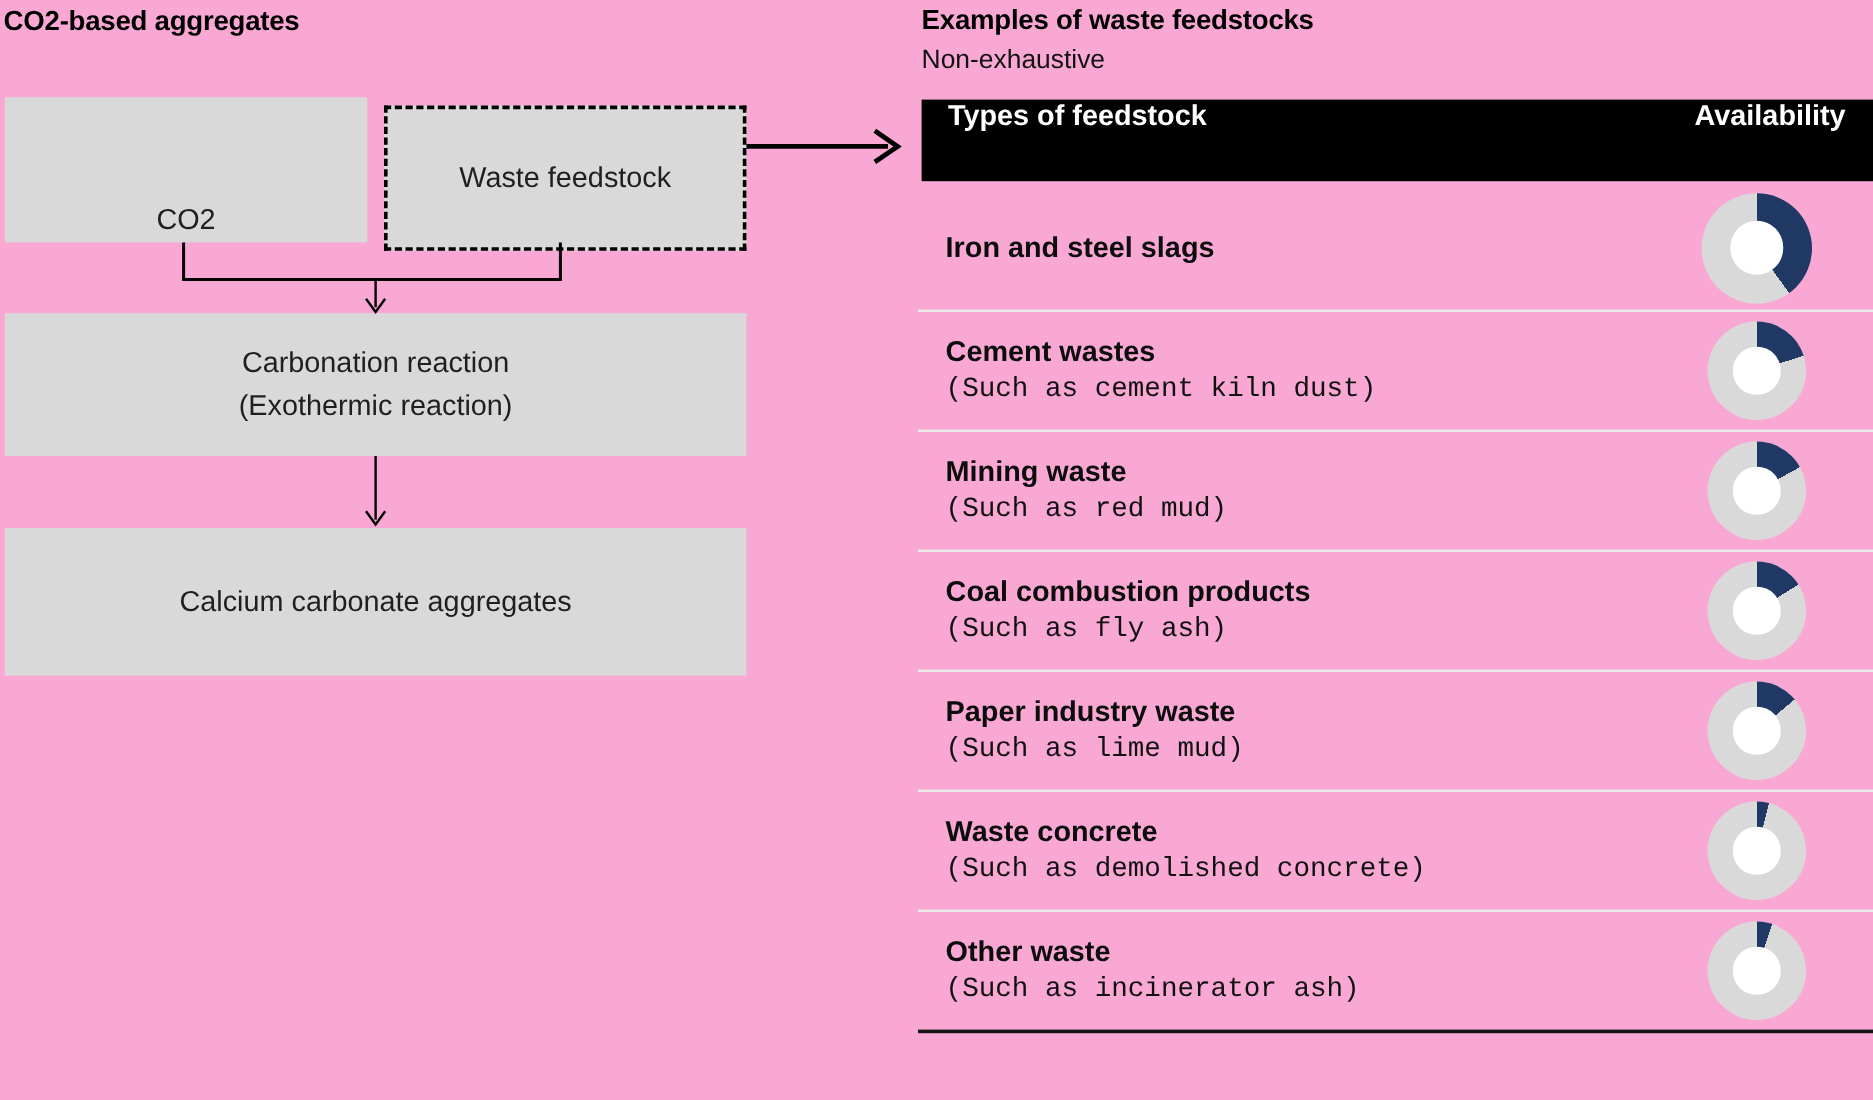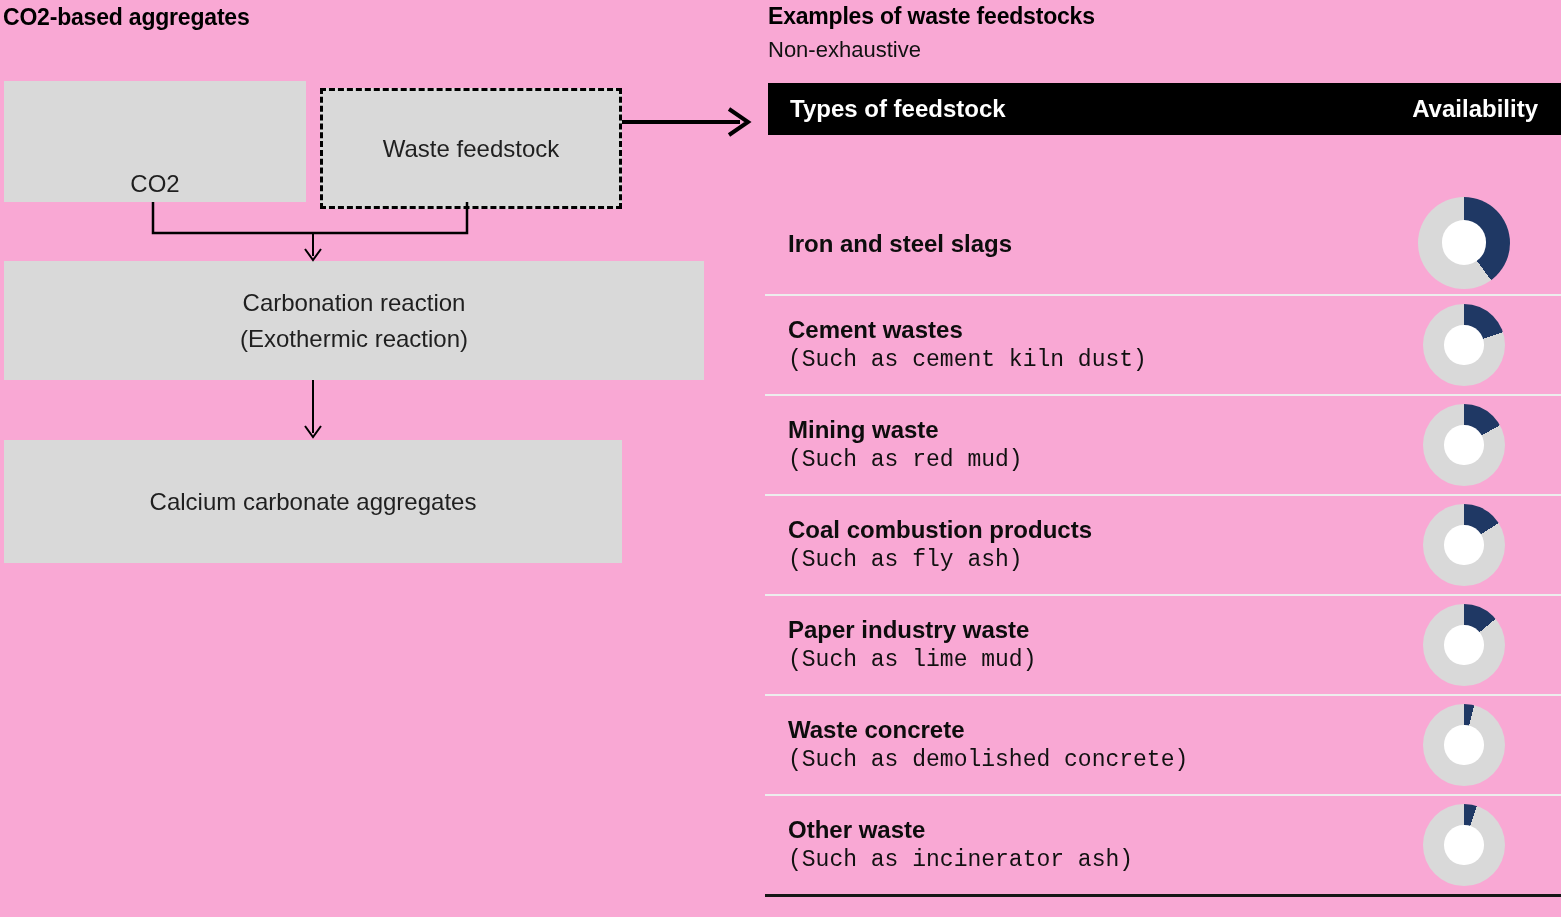--- a/index.html
+++ b/index.html
@@ -18,34 +18,33 @@
     position:absolute; font-size:22px; font-weight:400; color:#111;
   }
   
   .node {
     position:absolute; background:#d9d9d9;
     display:flex; flex-direction:column; align-items:center; justify-content:center;
     font-size:24px; color:#1f1f1f; text-align:center; line-height:36px;
   }
   .node.co2        { left:4px;   top:81px;  width:302px; height:121px;justify-content:flex-end; }
   .node.waste      { left:320px; top:88px;  width:302px; height:121px; border:3px dashed #000; }
-  .node.carbonation{ left:4px;   top:261px; width:700px; height:119px;align-items:center; }
+  .node.carbonation{ left:4px;   top:261px; width:618px; height:119px;align-items:center; }
   .node.calcium    { left:4px;   top:440px; width:618px; height:123px; }
   .connectors { position:absolute; left:0; top:0; pointer-events:none; }
   
   .thead {
-    position:absolute; left:768px; top:83px; width:793px; height:52px;
+    position:absolute; left:768px; top:83px; width:793px; height:68px;
     background:#000; color:#fff;
-    display:flex; align-items:center; justify-content:space-between;
+    display:flex; align-items:flex-start; justify-content:space-between;
     padding:0 23px 0 22px; font-size:24px; font-weight:700;
   }
   .tbody {
     position:absolute; left:765px; top:155px; width:796px;
     border-bottom:3px solid #161616;
-    margin-top:36px;
   }
   .row { position:relative; height:100px; border-top:2px solid #ededed; }
   .row.first { border-top:none; height:103px; }
   .row-text { position:absolute; left:23px; top:50%; transform:translateY(-50%); }
   .row-name { font-size:24px; font-weight:700; color:#0d0d0d; line-height:31px; }
   .row-sub  { font-size:23px; font-weight:400; color:#111; line-height:31px;font-family:Liberation Mono, monospace; }
   .donut {
     position:absolute; right:56px; top:50%; transform:translateY(-50%);
     width:82px; height:82px; border-radius:50%;
   }

